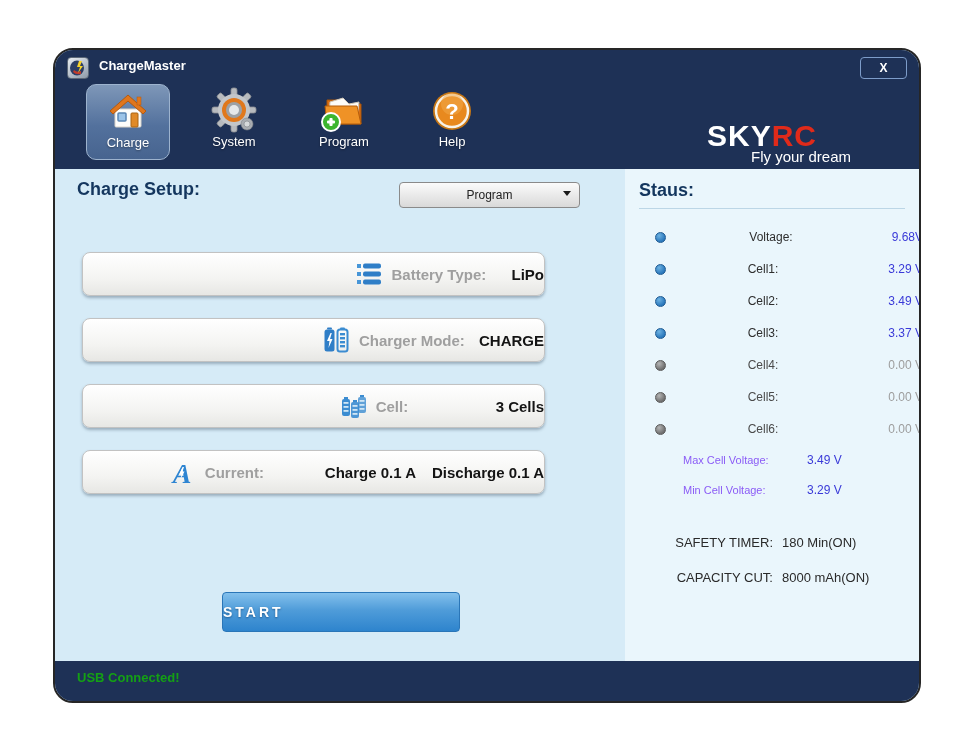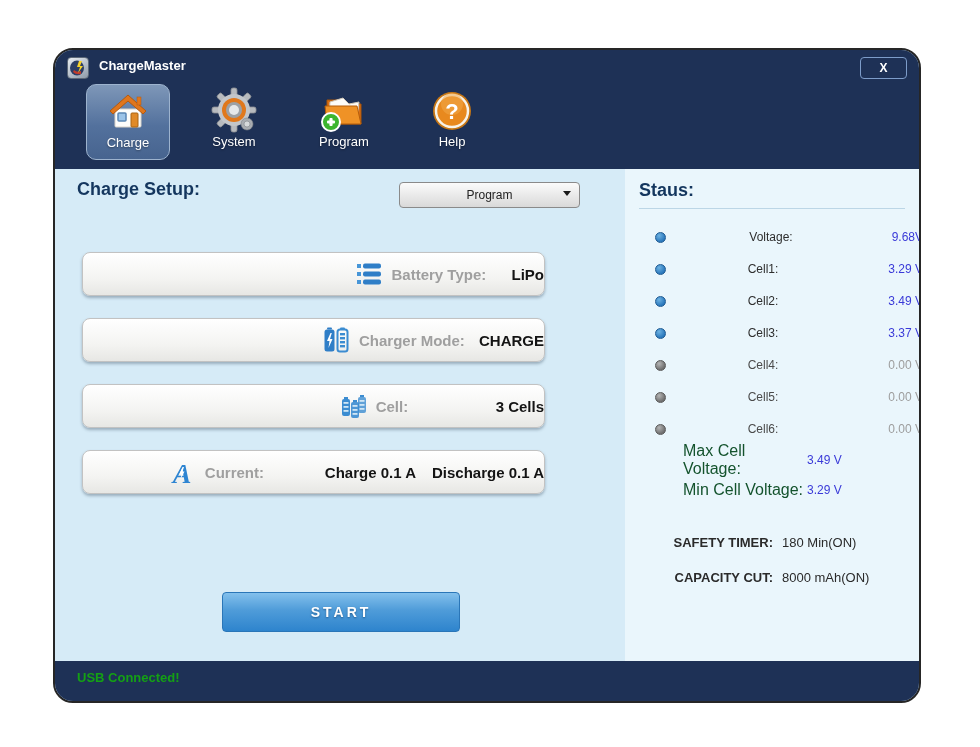--- a/index.html
+++ b/index.html
@@ -54,42 +54,42 @@
     display:flex; align-items:center; cursor:pointer;justify-content:flex-end; }
   .fb-1 { top:83px; } .fb-2 { top:149px; } .fb-3 { top:215px; } .fb-4 { top:281px; }
   .field-btn .ficon { width:30px; height:30px; margin-left:13px; flex:0 0 auto; }
   .field-btn .flabel { color:#9f9f9f; font-size:15px; font-weight:bold; margin-left:8px; width:120px; }
   .field-btn .fvalue { color:#141414; font-size:15px; font-weight:bold; }
   .field-btn .fvalue2 { color:#141414; font-size:15px; font-weight:bold; margin-left:16px; }
 
   .start-btn { position:absolute; left:167px; top:423px; width:238px; height:40px; border-radius:4px;
     background:linear-gradient(180deg,#83c0ec 0%,#4f9cd9 45%,#2e84cd 100%);
     border:1px solid #2a76b8; color:#ffffff; font-size:14px; font-weight:bold; letter-spacing:3px;
-    text-align:center; line-height:38px; cursor:pointer; text-shadow:0 1px 2px rgba(0,40,80,.5); }
+    text-align:left; line-height:38px; cursor:pointer; text-shadow:0 1px 2px rgba(0,40,80,.5); }
 
   
   .status-heading { margin:11px 20px 0 14px; font-size:18px; font-weight:bold; color:#14365e; }
   .status-divider { height:1px; background:#bcd6e6; margin:7px 18px 0 14px; }
   .status-rows { margin-top:12px; }
   .srow { height:32px; display:flex; align-items:center; padding-left:30px;justify-content:space-between; }
   .bullet { width:11px; height:11px; border-radius:50%; flex:0 0 auto; }
   .bullet.on { background:radial-gradient(circle at 35% 30%, #6db2e2, #2a78bc 70%); border:1px solid #1e5a92; }
   .bullet.off { background:radial-gradient(circle at 35% 30%, #b5b5b5, #6f6f6f 70%); border:1px solid #5a5a5a; }
   .srow .slabel { margin-left:17px; width:76px; font-size:12px; color:#2e2e2e; }
   .srow .svalue { font-size:12px; color:#3a3ad8; }
   .srow.inactive .slabel { color:#4a4a4a; }
   .srow.inactive .svalue { color:#9d9d9d; }
 
   .sumrow { height:30px; display:flex; align-items:center; padding-left:58px; }
-  .sumrow .slabel { width:124px; font-size:16px; color:#14532d; }
+  .sumrow .slabel { width:124px; font-size:11px; color:#8b5cf6; }
   .sumrow .svalue { font-size:12px; color:#3a3ad8; }
 
   .settings { margin-top:20px; }
   .setrow { height:35px; display:flex; align-items:center; }
-  .setrow .slabel { width:148px; text-align:right; font-size:13px; color:#2a2a2a;font-weight:bold; }
+  .setrow .slabel { width:148px; text-align:right; font-size:13px; color:#2a2a2a; }
   .setrow .svalue { margin-left:9px; font-size:13px; color:#2a2a2a; }
 
   
   .footer { position:absolute; left:0; top:611px; width:100%; height:44px; background:#1e3156; }
   .usb-status { position:absolute; left:22px; top:9px; color:#14a014; font-size:13px; font-weight:bold; }
 </style>
 </head>
 <body>
 
 <div class="window">
@@ -159,20 +159,24 @@
       <div class="tool-item ti-help">
         <svg class="ticon" viewBox="0 0 50 50">
           <circle cx="25" cy="25" r="19" fill="#c87714"></circle>
           <circle cx="25" cy="25" r="16" fill="#e8891e" stroke="#f7f3ea" stroke-width="2.5"></circle>
           <circle cx="25" cy="18" r="11" fill="#f0a848" opacity="0.55"></circle>
           <text x="25" y="33" font-size="22" font-weight="bold" fill="#ffffff" text-anchor="middle" font-family="Liberation Sans, sans-serif">?</text>
         </svg>
         <div class="tlabel">Help</div>
       </div>
 
+      <div class="logo">
+        <div class="logo-main"><span class="logo-sky">SKY</span><span class="logo-rc">RC</span></div>
+        <div class="logo-tag">Fly your dream</div>
+      </div>
     </div>
   </div>
 
   <div class="main">
 
     <div class="left-panel">
       <div class="setup-heading">Charge Setup:</div>
 
       <div class="program-select">
         <span>Program</span>

